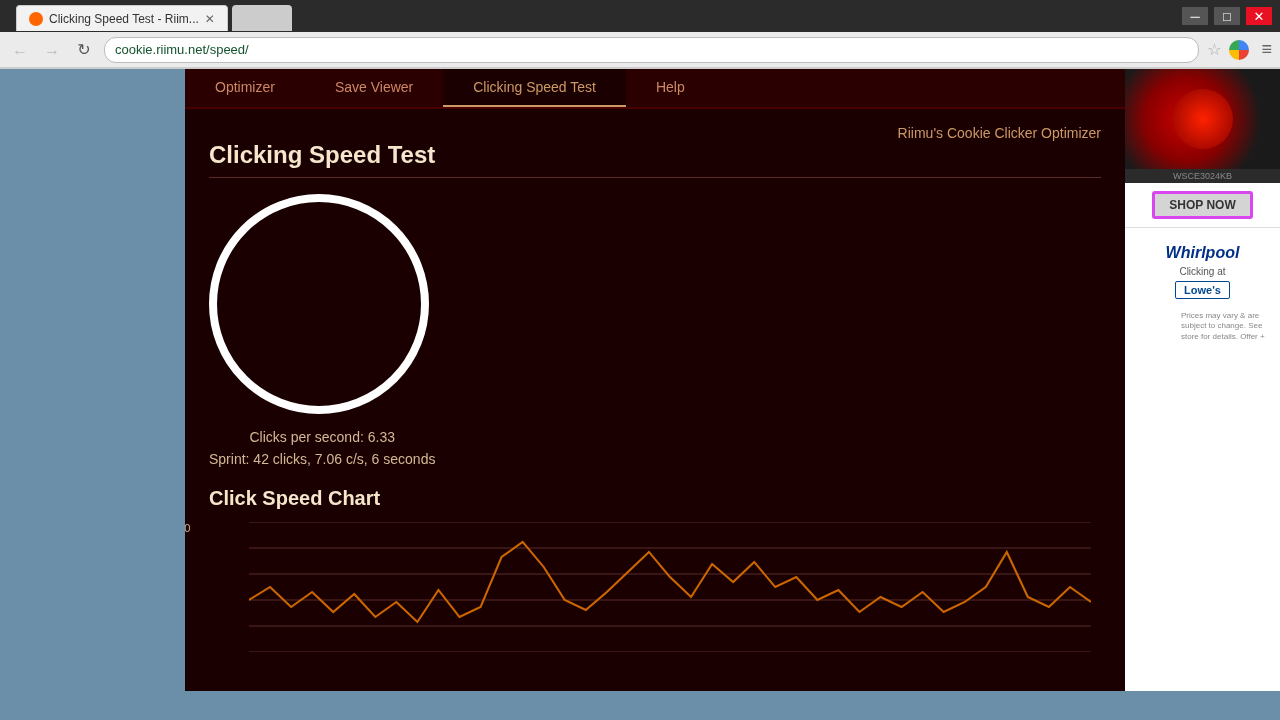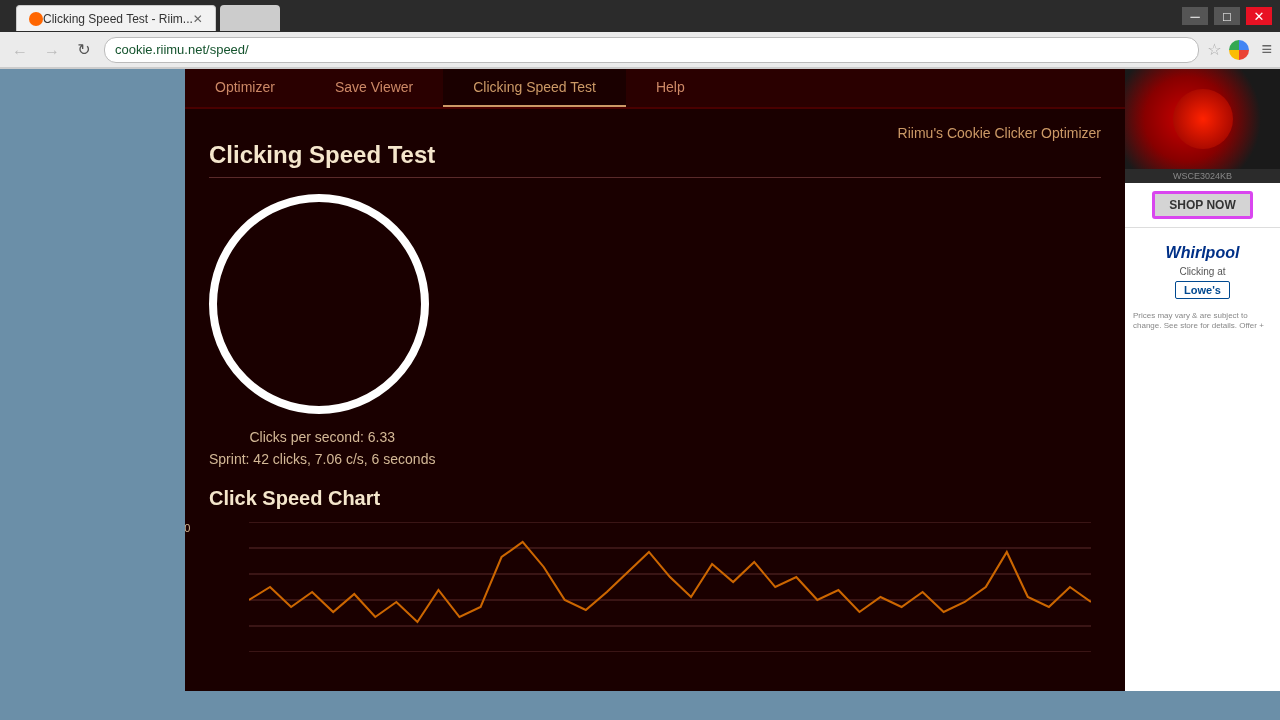--- a/index.html
+++ b/index.html
@@ -32,20 +32,21 @@
       padding: 0 8px;
     }
     .tab {
       background: #f2f2f2;
       border: 1px solid #ccc;
       border-bottom: none;
       border-radius: 4px 4px 0 0;
       padding: 4px 12px;
       display: flex;
       align-items: center;
+      gap: 6px;
       height: 26px;
       min-width: 140px;
     }
     .tab-favicon {
       width: 14px;
       height: 14px;
       background: #ff6600;
       border-radius: 50%;
     }
     .tab-title {
@@ -371,20 +372,21 @@
       padding: 2px 8px;
       display: inline-block;
       border-radius: 2px;
     }
 
     .ad-disclaimer {
       font-size: 8px;
       color: #888;
       padding: 4px 8px;
       line-height: 1.3;
+      margin-left: 48px;
     }
 
     .ad-badge {
       position: absolute;
       top: 2px;
       right: 2px;
       background: #f5a623;
       color: white;
       font-size: 10px;
       padding: 1px 3px;

